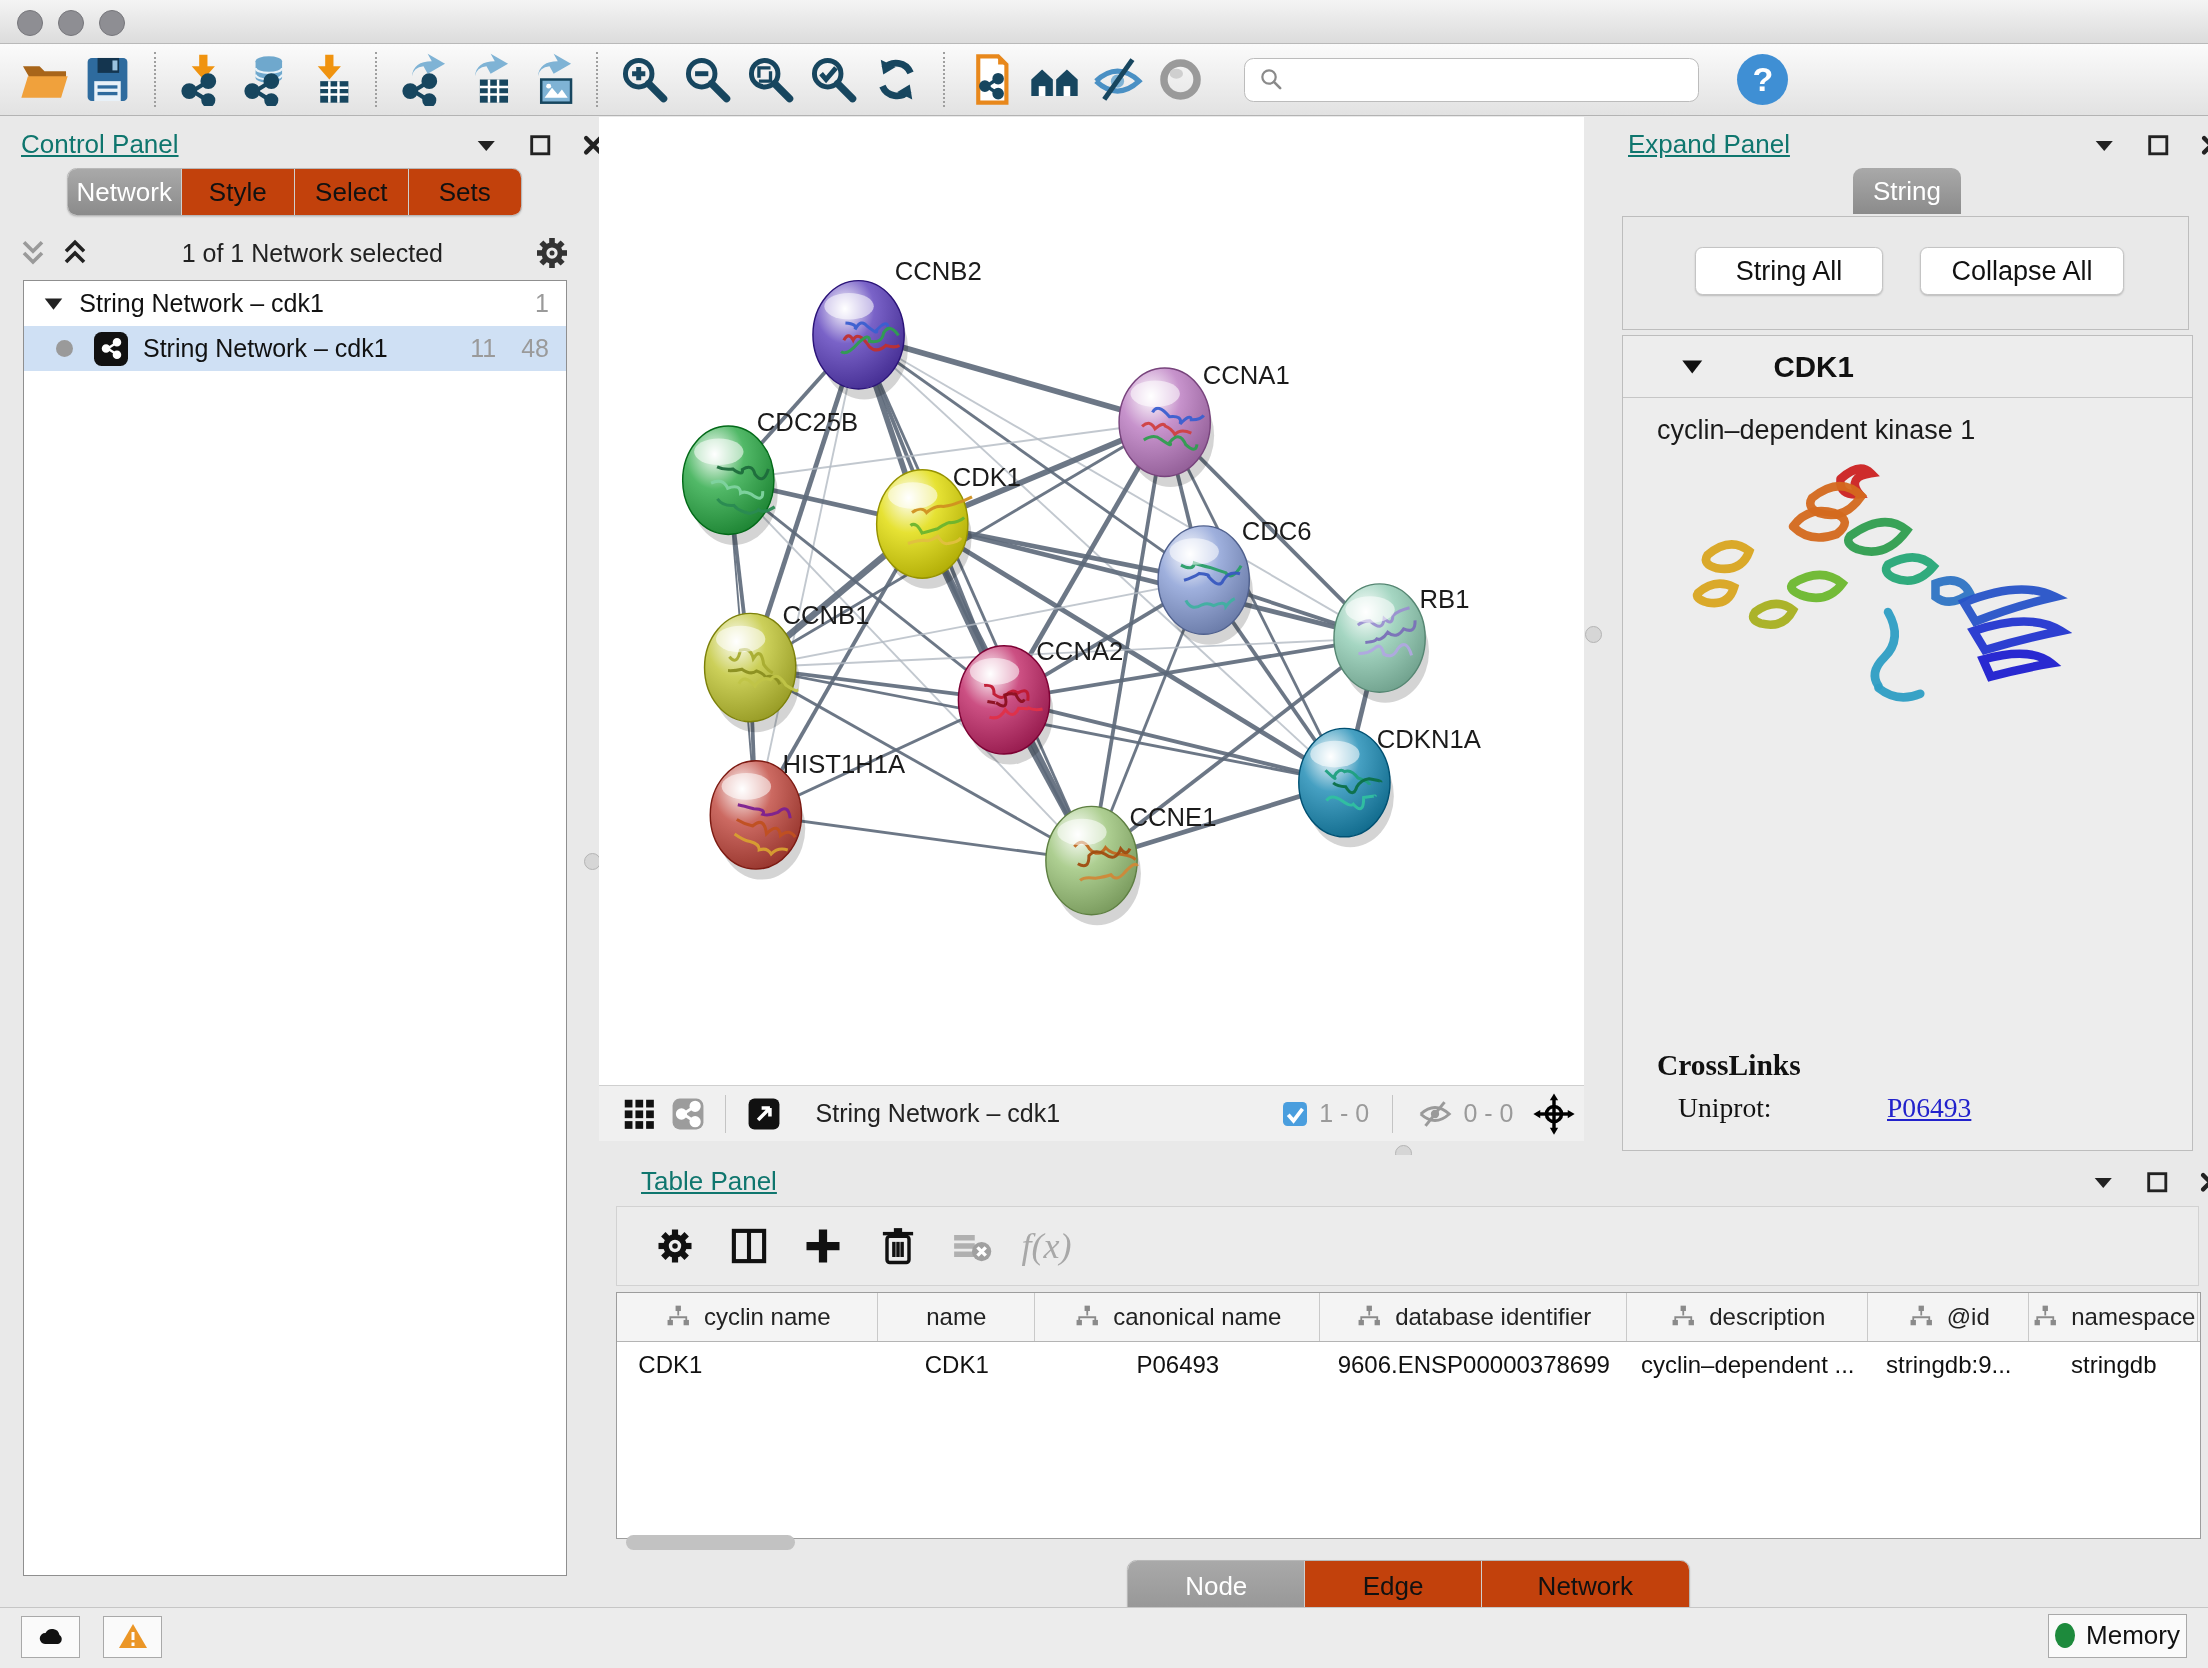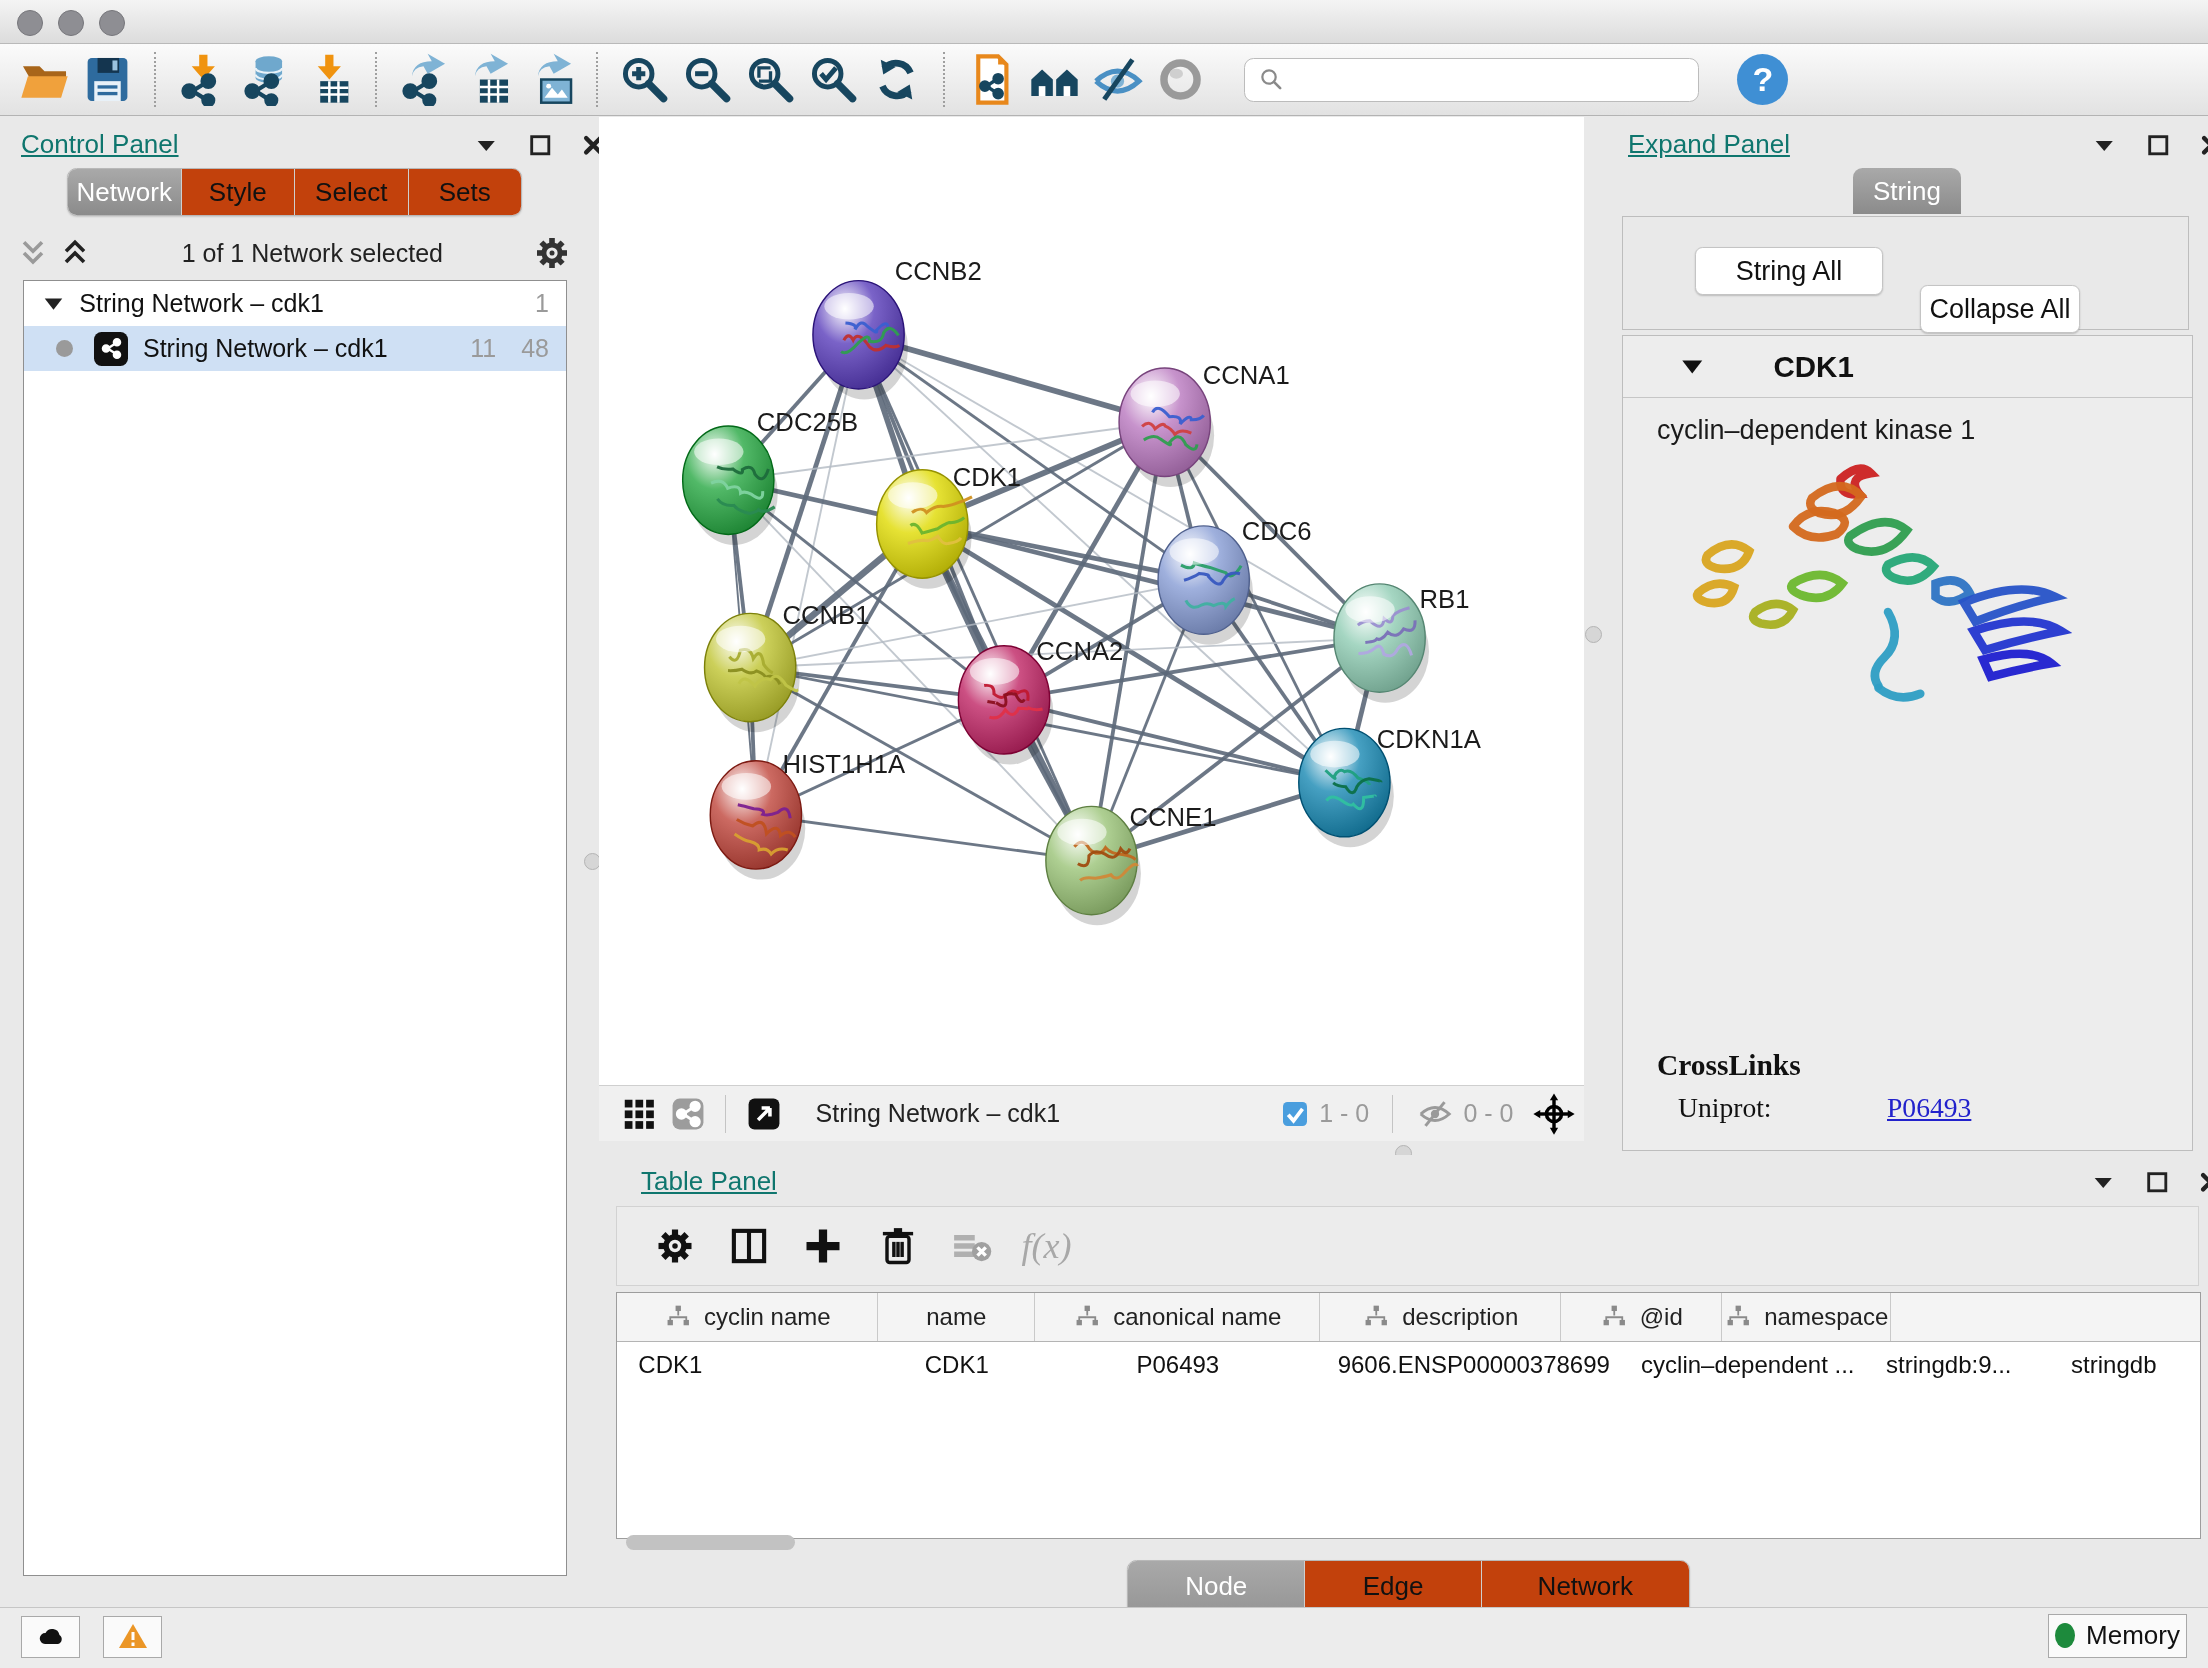--- a/index.html
+++ b/index.html
@@ -651,21 +651,21 @@
       <svg viewBox="0 0 40 40">
           <rect x="8" y="8" width="24" height="24" fill="none" stroke="#222" stroke-width="4"></rect>
         </svg>
       <svg viewBox="0 0 40 40">
           <path d="M10 10 L30 30 M30 10 L10 30" stroke="#222" stroke-width="6" stroke-linecap="round"></path>
         </svg>
     </div>
     <div class="rp-tab">String</div>
     <div class="rp-sub">
       <button class="rp-btn" style="left:72px;top:30px;width:188px;">String All</button>
-      <button class="rp-btn" style="left:297px;top:30px;width:160px;margin-top:38px;">Collapse All</button>
+      <button class="rp-btn" style="left:297px;top:30px;width:204px;">Collapse All</button>
     </div>
     <div class="rp-group">
       <div class="rp-group-header">
         <svg viewBox="0 0 40 40" width="28.5" height="28.5" style="margin-left:55px;">
           <polygon points="6,12 34,12 20,30" fill="#111"></polygon>
           </svg>
         <span class="rp-group-title">CDK1</span>
       </div>
       <div class="rp-desc">cyclin–dependent kinase 1</div>
       <svg id="ribbon-svg" viewBox="0 0 540 300" width="514" height="285" style="position:absolute;left:27px;top:105px;">
@@ -796,20 +796,31 @@
           <div class="gt-hcell" style="width: 285px;">
             <svg viewBox="0 0 64 64">
               <g fill="#8a8a8a">
                 <rect x="26" y="6" width="12" height="12"></rect>
                 <rect x="8" y="38" width="12" height="12"></rect>
                 <rect x="44" y="38" width="12" height="12"></rect>
               </g>
               <path d="M32 18 v10 M14 38 v-6 h36 v6" stroke="#8a8a8a" stroke-width="4" fill="none"></path>
             </svg>
             <span>canonical name</span>
+          </div>
+          <div class="gt-hcell" style="width: 307px;">
+            <svg viewBox="0 0 64 64">
+              <g fill="#8a8a8a">
+                <rect x="26" y="6" width="12" height="12"></rect>
+                <rect x="8" y="38" width="12" height="12"></rect>
+                <rect x="44" y="38" width="12" height="12"></rect>
+              </g>
+              <path d="M32 18 v10 M14 38 v-6 h36 v6" stroke="#8a8a8a" stroke-width="4" fill="none"></path>
+            </svg>
+            <span>database identifier</span>
           </div>
           <div class="gt-hcell" style="width: 241px;">
             <svg viewBox="0 0 64 64">
               <g fill="#8a8a8a">
                 <rect x="26" y="6" width="12" height="12"></rect>
                 <rect x="8" y="38" width="12" height="12"></rect>
                 <rect x="44" y="38" width="12" height="12"></rect>
               </g>
               <path d="M32 18 v10 M14 38 v-6 h36 v6" stroke="#8a8a8a" stroke-width="4" fill="none"></path>
             </svg>

